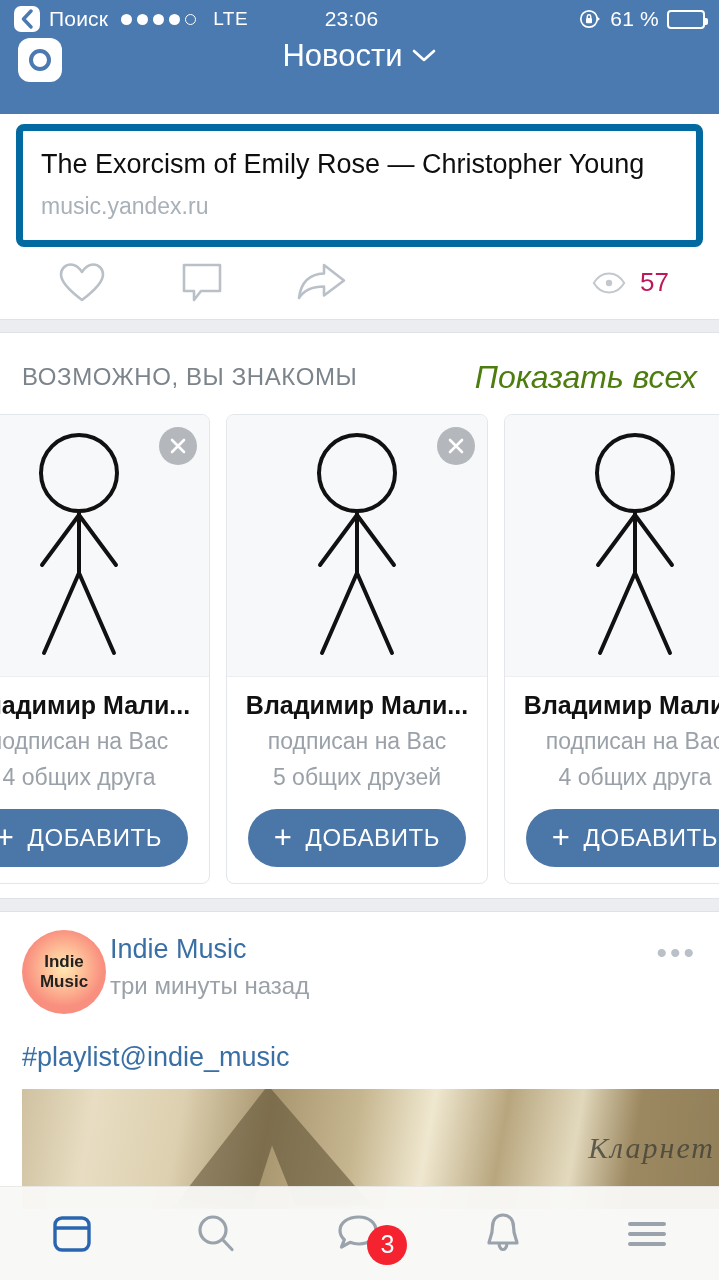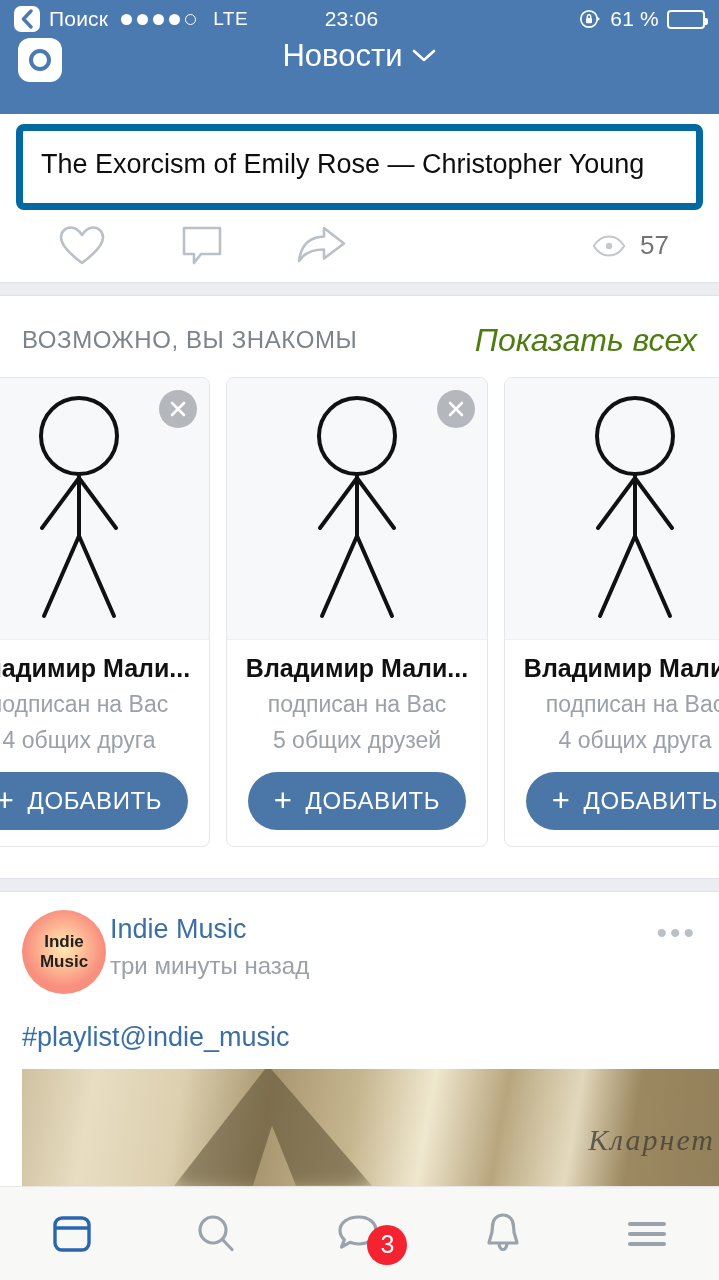--- a/index.html
+++ b/index.html
@@ -80,28 +80,28 @@
     font-size:23px; color:#a8b0b8; margin-top:10px;
   }
 
   .actions {
     display:flex; align-items:center; height:72px;
     padding:0 6px; position:relative;
   }
   .act { width:120px; display:flex; align-items:center; justify-content:center; }
   .views {
     margin-left:auto; display:flex; align-items:center; gap:14px;
-    color:#737373; font-size:26px; padding-right:28px;
+    color:#be185d; font-size:26px; padding-right:28px;
   }
 
   .divider { height:14px; background:#ebedf0; border-top:1px solid #dfe2e6;
              border-bottom:1px solid #dfe2e6; }
 
   
-  .sugg { background:#ffffff; padding-bottom:31px; }
+  .sugg { background:#ffffff; padding-bottom:14px; }
   .sugg-head {
     display:flex; align-items:center; justify-content:space-between;
     padding:26px 22px 18px 22px;
   }
   .sugg-title {
     font-size:24px; color:#7b838b; letter-spacing:.6px;
   }
   .sugg-all { font-size:32px; color:#4d7c0f;font-style:italic; }
 
   .cards { display:flex; gap:16px; padding-left:-0px; }
@@ -164,21 +164,21 @@
                       #a59067 84%, #9c8a63 100%);
   }
   .ph-hand {
     position:absolute; left:150px; top:-20px; width:200px; height:140px;
     background:rgba(90,76,50,.55); filter:blur(9px);
     clip-path:polygon(40% 100%, 0% 100%, 48% 12%, 100% 98%, 62% 98%, 50% 55%);
   }
   .ph-word {
     position:absolute; right:26px; top:42px; color:#3b3b33; opacity:.75;
     font-size:30px; font-style:italic; font-family:"Liberation Serif",serif;
-    letter-spacing:2px; filter:blur(.6px);margin-top:12px;
+    letter-spacing:2px; filter:blur(.6px);
   }
   .ph-shadow {
     position:absolute; right:0; top:0; width:240px; height:120px;
     background:linear-gradient(90deg, rgba(120,105,70,0) 0%, rgba(120,105,70,.35) 100%);
   }
 
   
   .tabbar {
     position:absolute; left:0; bottom:0; width:719px; height:94px;
     background:rgba(248,248,246,.96);
@@ -242,20 +242,21 @@
         <path d="M3 3 L13 12 L23 3" fill="none" stroke="#ffffff" stroke-width="2.6" stroke-linecap="round" stroke-linejoin="round"></path>
       </svg>
     </div>
   </div>
 
   <div class="feed">
 
     <div class="post-top">
       <div class="link-card">
         <div class="link-title">The Exorcism of Emily Rose — Christopher Young</div>
+        <div class="link-domain">music.yandex.ru</div>
       </div>
 
       <div class="actions">
         <div class="act">
           <svg width="48" height="44" viewBox="0 0 48 44">
             <path d="M24 39 C8 27 3 19.5 3 13.5 C3 7.5 7.6 3.5 12.8 3.5 C17 3.5 21 6.5 24 11 C27 6.5 31 3.5 35.2 3.5 C40.4 3.5 45 7.5 45 13.5 C45 19.5 40 27 24 39 Z" fill="none" stroke="#b9c0c7" stroke-width="2.6" stroke-linejoin="round"></path>
           </svg>
         </div>
         <div class="act">
           <svg width="44" height="46" viewBox="0 0 44 46">

